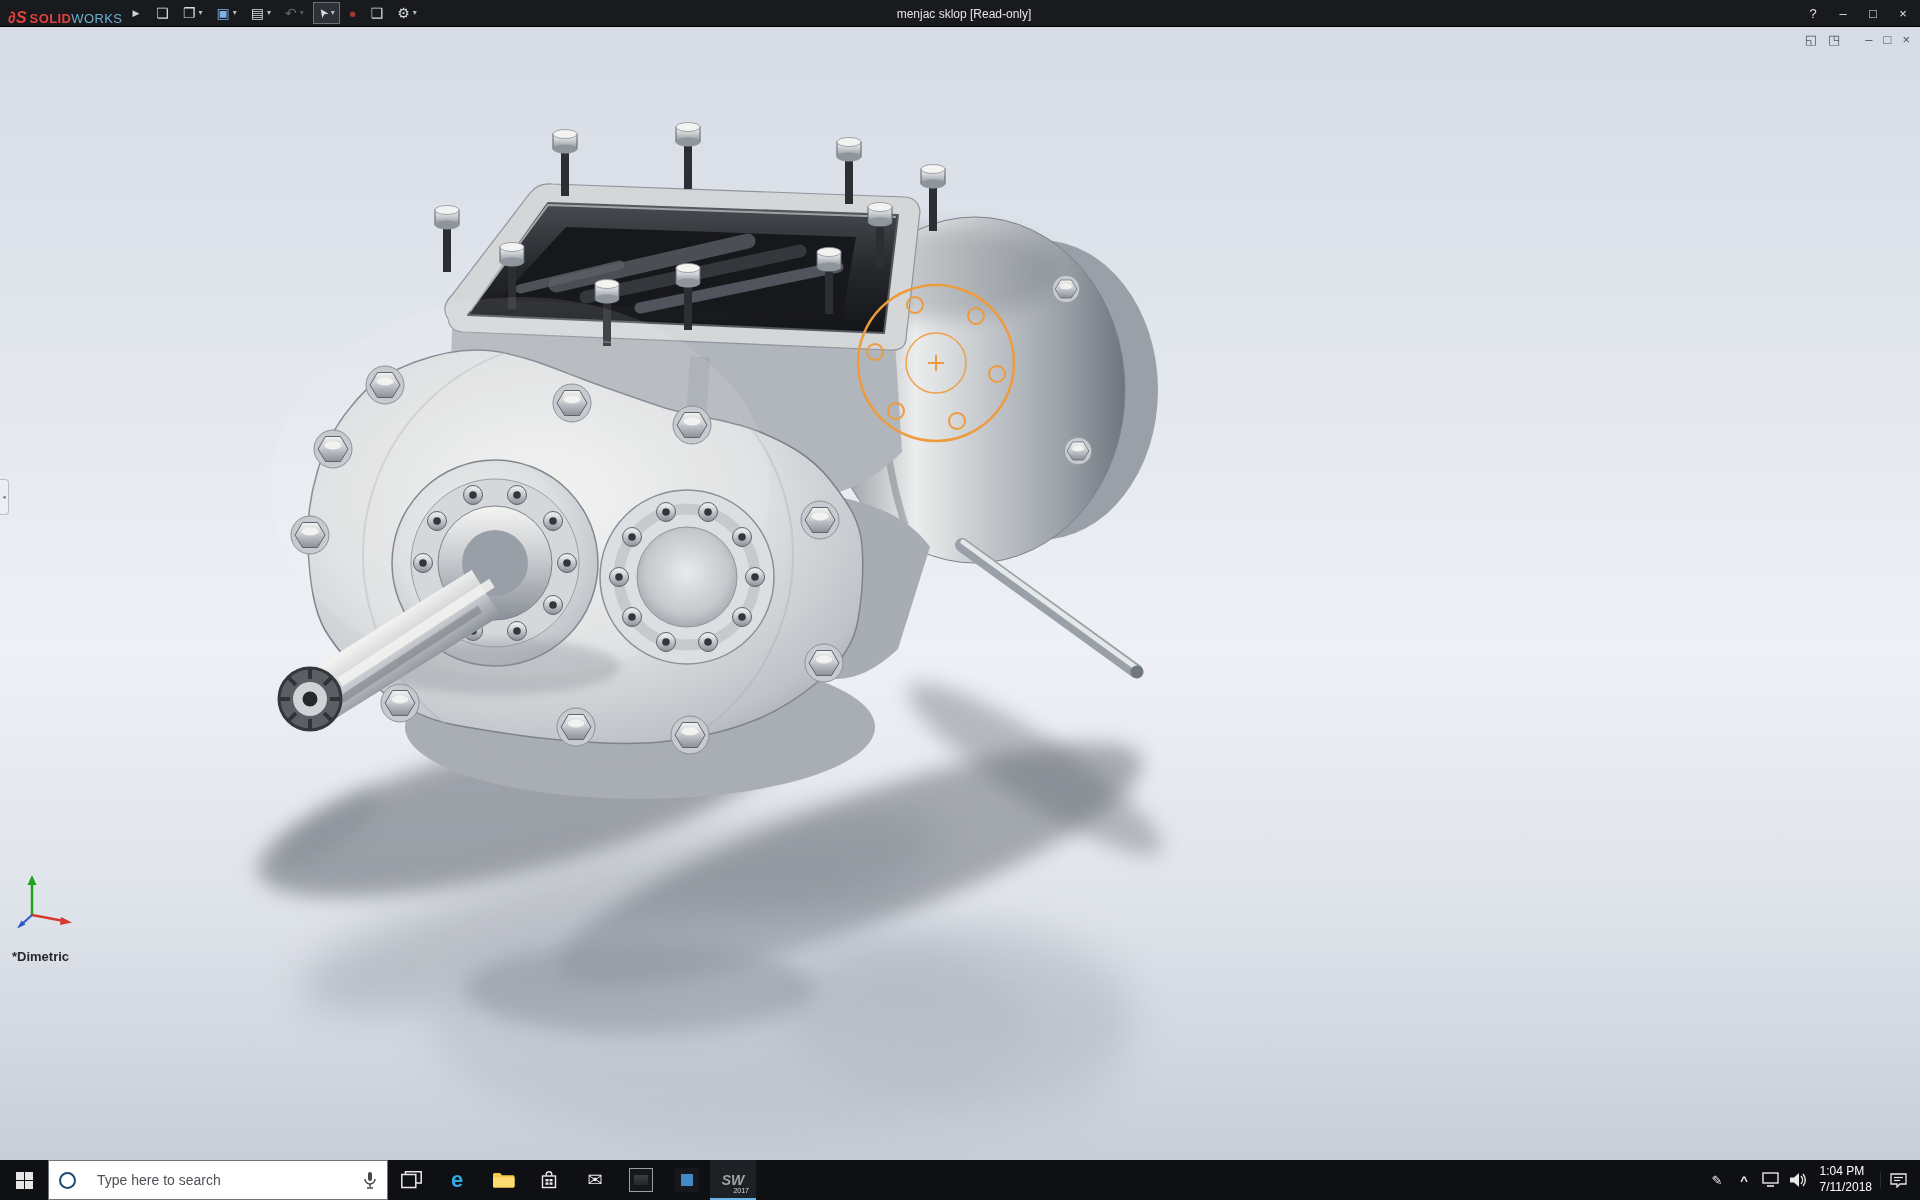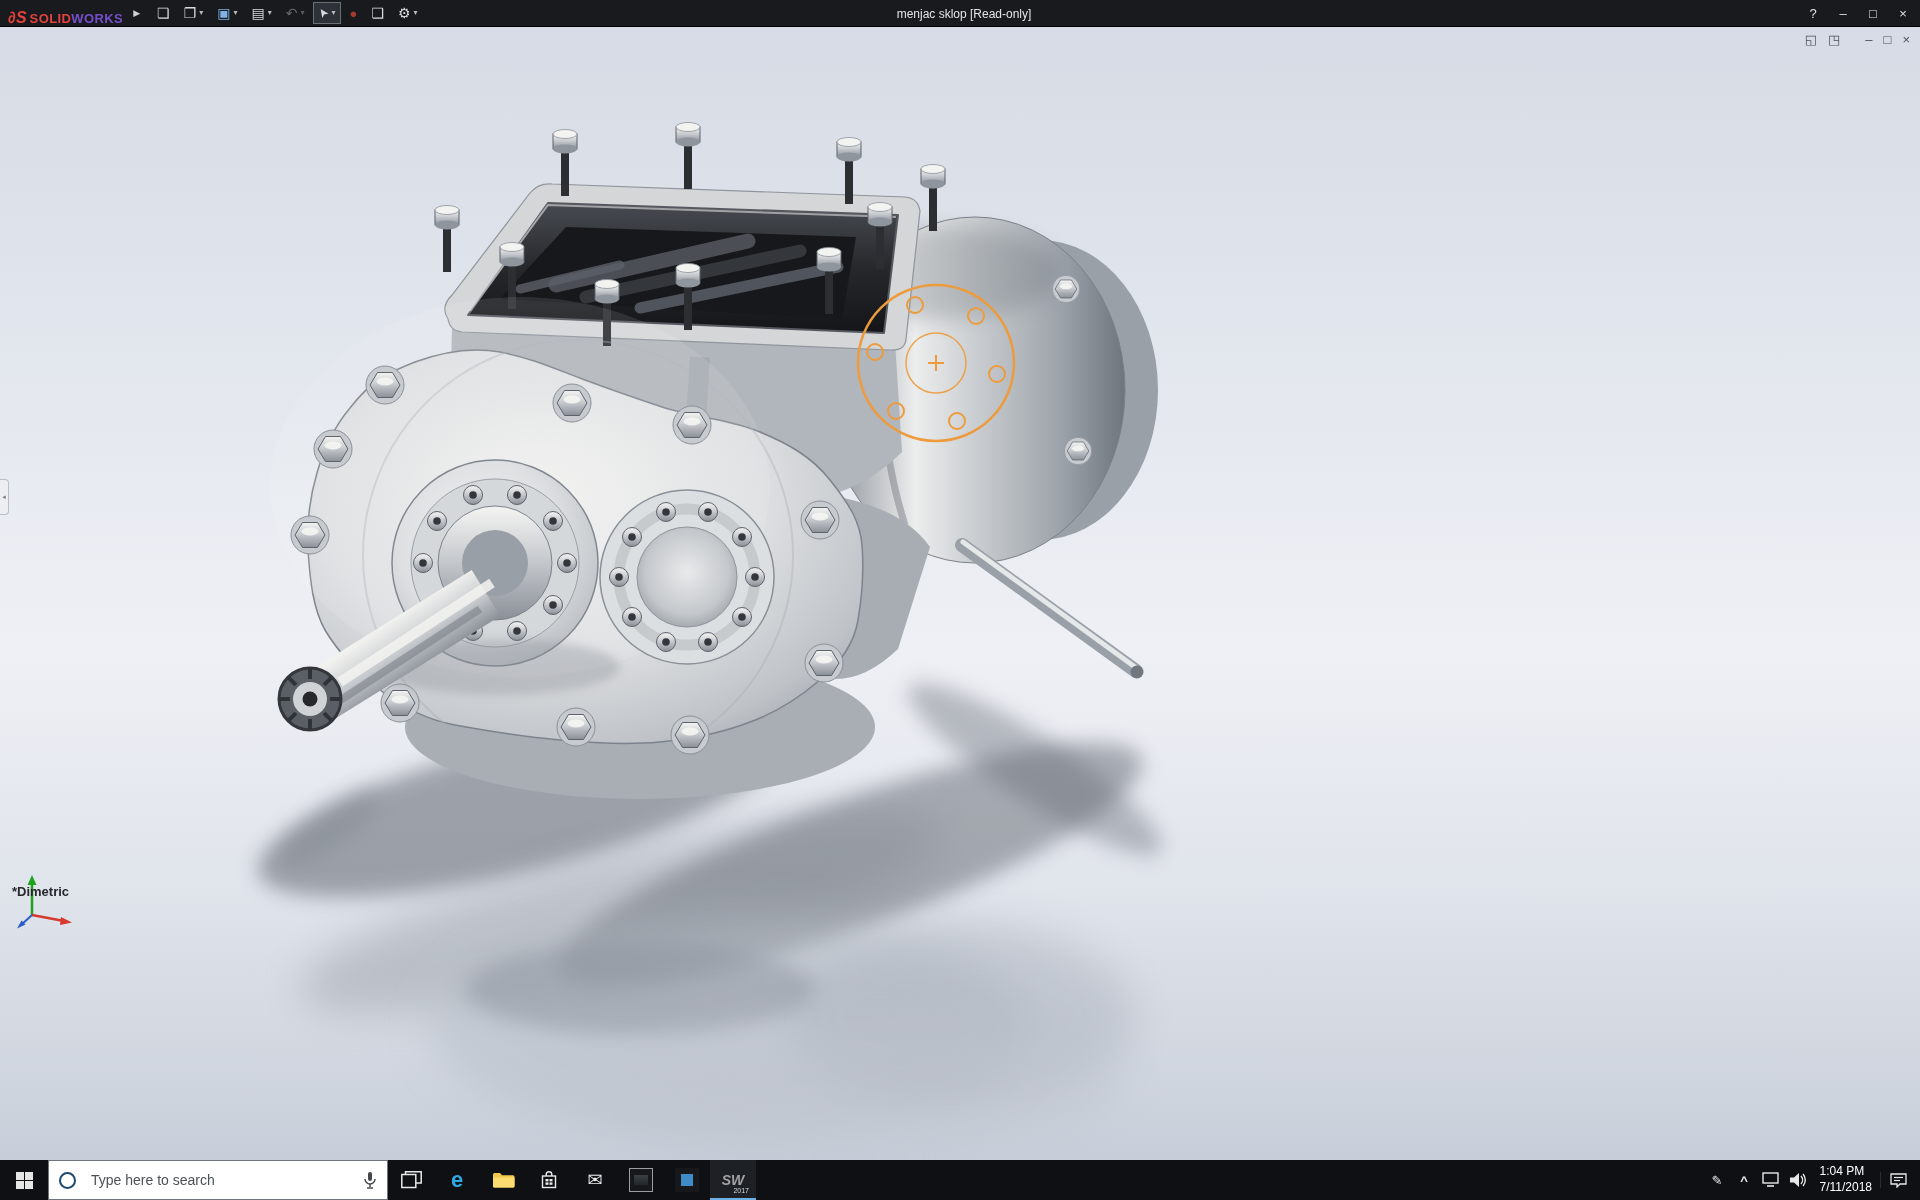--- a/index.html
+++ b/index.html
@@ -4,21 +4,21 @@
 <style>
   * { margin:0; padding:0; box-sizing:border-box; }
   html,body { width:1920px; height:1200px; overflow:hidden; font-family:"Liberation Sans", sans-serif; background:#000; }
 
   
   .titlebar { position:absolute; top:0; left:0; width:1920px; height:27px; background:#191a1d; border-bottom:1px solid #000;
               display:flex; align-items:center; color:#dcdde0; }
   .brand { display:flex; align-items:baseline; padding:0 4px 0 8px; }
   .brand-mark { color:#e2413d; font-weight:bold; font-style:italic; font-size:16px; margin-right:3px; }
   .brand-solid { color:#e2413d; font-weight:700; font-size:13px; letter-spacing:0.4px;margin-top:11px; }
-  .brand-works { color:#8b5cf6; font-weight:700; font-size:13px; letter-spacing:0.4px; opacity:0.8; }
+  .brand-works { color:#7dd3fc; font-weight:400; font-size:13px; letter-spacing:0.4px; opacity:0.8; }
   .expand-arrow { color:#cfd2d6; font-size:9px; margin:0 12px 0 6px; cursor:default; }
   .toolbar { display:flex; align-items:center; gap:4px; }
   .tb-item { display:flex; align-items:center; height:22px; padding:0 4px; gap:3px; border:1px solid transparent; }
   .tb-item.active { background:#2e3238; border:1px solid #6a7077; }
   .tb-item.disabled { opacity:0.4; }
   .tb-glyph { font-size:14px; color:#d9dbde; line-height:1; }
   .tb-glyph.blue { color:#7fb2e5; }
   .tb-glyph.sphere { color:#a33b30; font-size:13px; }
   .tb-glyph.cursor { display:inline-block; transform:rotate(-125deg); font-size:12px; }
   .tb-caret { font-size:8px; color:#b8bbc0; line-height:1; }
@@ -27,27 +27,27 @@
   .win-btn { width:30px; height:27px; display:flex; align-items:center; justify-content:center; color:#dfe0e2; font-size:13px; }
 
   
   .viewport { position:absolute; top:27px; left:0; width:1920px; height:1133px; overflow:hidden;
               background:linear-gradient(180deg,#d6dbe5 0%, #e2e6ed 28%, #eef0f5 55%, #e0e4eb 76%, #c8ced9 100%); }
   .model { position:absolute; left:0; top:0; }
   .doc-controls { position:absolute; top:6px; right:10px; display:flex; align-items:center; gap:11px; color:#4d525a; font-size:13px; z-index:5; }
   .doc-controls .grp-gap { margin-left:14px; }
   .left-flyout { position:absolute; left:0; top:452px; width:9px; height:36px; background:#eceef2; border:1px solid #b9bec8; border-left:none;
                  border-radius:0 4px 4px 0; display:flex; align-items:center; justify-content:center; color:#7a8088; font-size:7px; z-index:4; }
-  .view-label { position:absolute; left:12px; top:857px; color:#26282c; font-size:13px; font-weight:600; z-index:4; }
+  .view-label { position:absolute; left:12px; top:922px; color:#26282c; font-size:13px; font-weight:600; z-index:4; }
   .triad { position:absolute; left:16px; top:838px; z-index:4; }
 
   
   .taskbar { position:absolute; top:1160px; left:0; width:1920px; height:40px; background:#0f1013; display:flex; align-items:stretch; color:#fff; }
   .start-btn { width:48px; display:flex; align-items:center; justify-content:center; }
-  .searchbox { width:340px; background:#ffffff; display:flex; align-items:center; padding:0 10px; gap:15px; border:1px solid #70757c; }
+  .searchbox { width:340px; background:#ffffff; display:flex; align-items:center; padding:0 10px; gap:21px; border:1px solid #70757c; }
   .cortana-ring { width:17px; height:17px; border:2px solid #1f486e; border-radius:50%; flex:none; }
   .searchbox input { flex:1; border:none; outline:none; background:transparent; font-size:14px; color:#202124; font-family:"Liberation Sans", sans-serif; }
   .searchbox input::placeholder { color:#4c5055; }
   .task-icons { display:flex; }
   .task-icon { width:46px; display:flex; align-items:center; justify-content:center; position:relative; }
   .task-icon.active { background:#1d2126; box-shadow:inset 0 -2px 0 #6cb2e8; }
   .edge-e { font-size:22px; font-weight:bold; color:#2fa9e3; }
   .dark-app { width:24px; height:24px; background:#16181b; border:1px solid #9a9da2; display:flex; align-items:center; justify-content:center; }
   .dark-app-inner { width:14px; height:10px; background:linear-gradient(180deg,#3a3f45,#23262b); }
   .photos-app { width:24px; height:24px; background:#16181b; display:flex; align-items:center; justify-content:center; }

